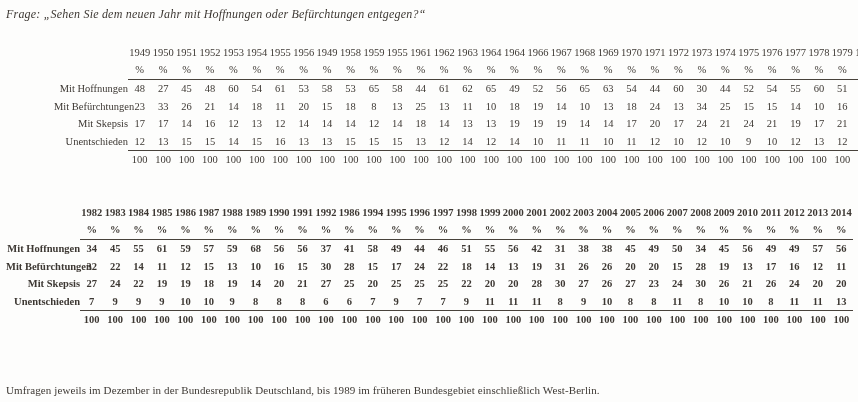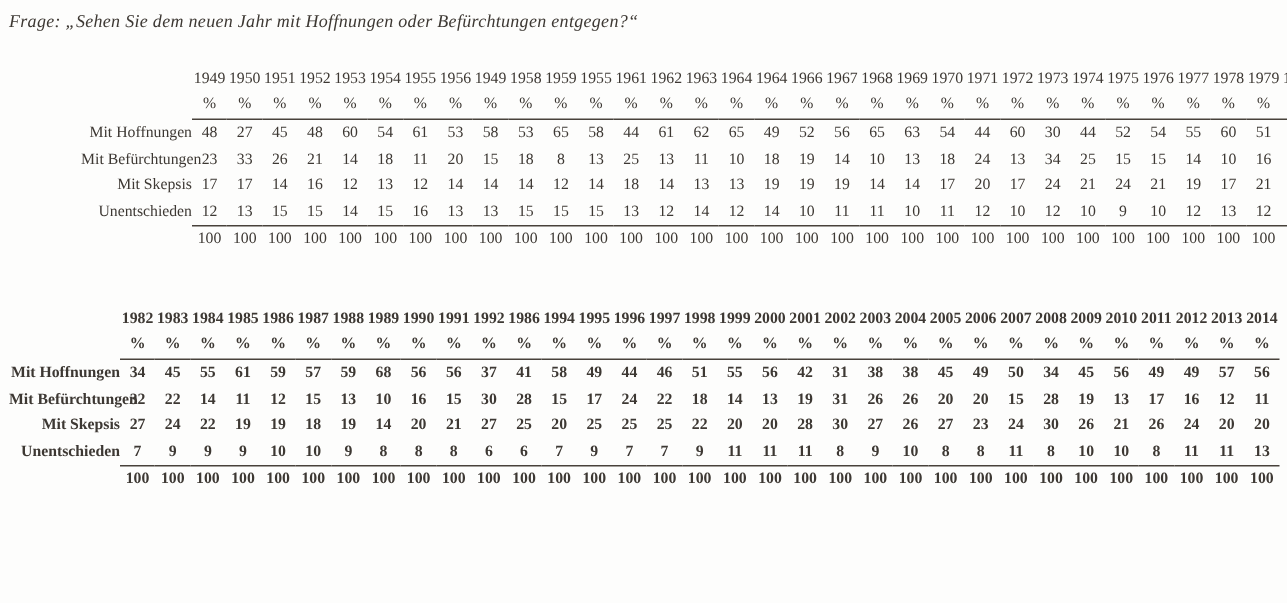--- a/index.html
+++ b/index.html
@@ -548,13 +548,14 @@
           <td class="c">100</td>
           <td class="c">100</td>
           <td class="c">100</td>
           <td class="c">100</td>
           <td class="c">100</td>
           <td class="c">100</td>
         </tr>
       </tbody>
     </table>
 
+  <div class="footnote">Umfragen jeweils im Dezember in der Bundesrepublik Deutschland, bis 1989 im früheren Bundesgebiet einschließlich West-Berlin.</div>
 </div>
 
 </body></html>

